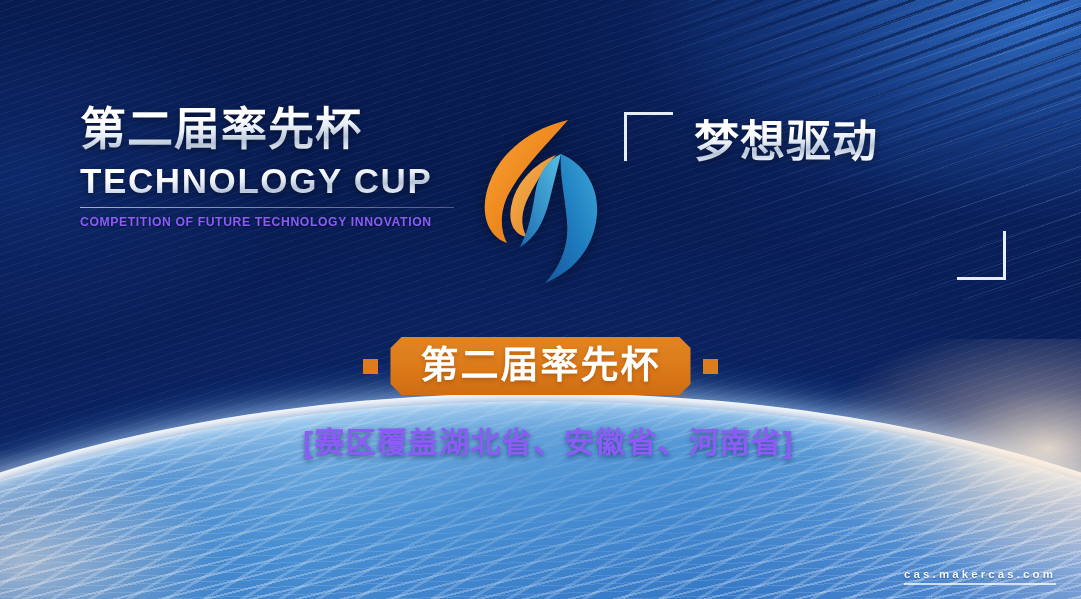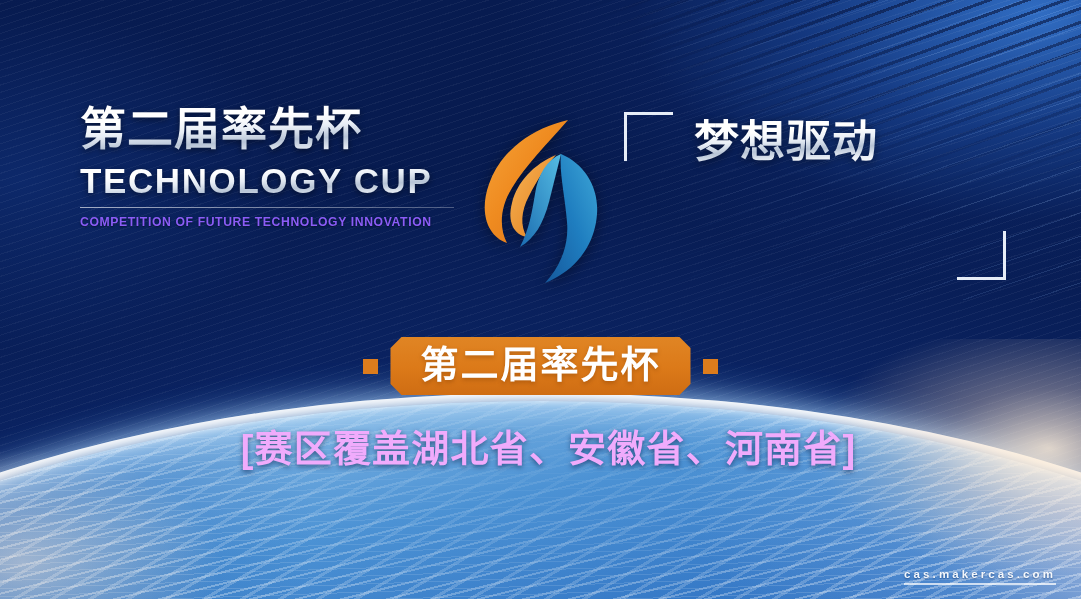--- a/index.html
+++ b/index.html
@@ -297,24 +297,24 @@
     white-space: nowrap;
     text-shadow: 0 2px 4px rgba(120,55,0,0.4);
   }
 
   
   #scope {
     position: absolute;
     left: 16px; right: 0;
     top: 418px;
     text-align: center;
-    font-size: 38px;
+    font-size: 30px;
     font-weight: 700;
     letter-spacing: 1.2px;
-    color: #f0abfc;
+    color: #8b5cf6;
     white-space: nowrap;
     text-shadow: 0 2px 5px rgba(4,22,62,0.55);
   }
 
   
   #watermark {
     position: absolute;
     right: 25px;
     bottom: 14px;
     text-align: center;

